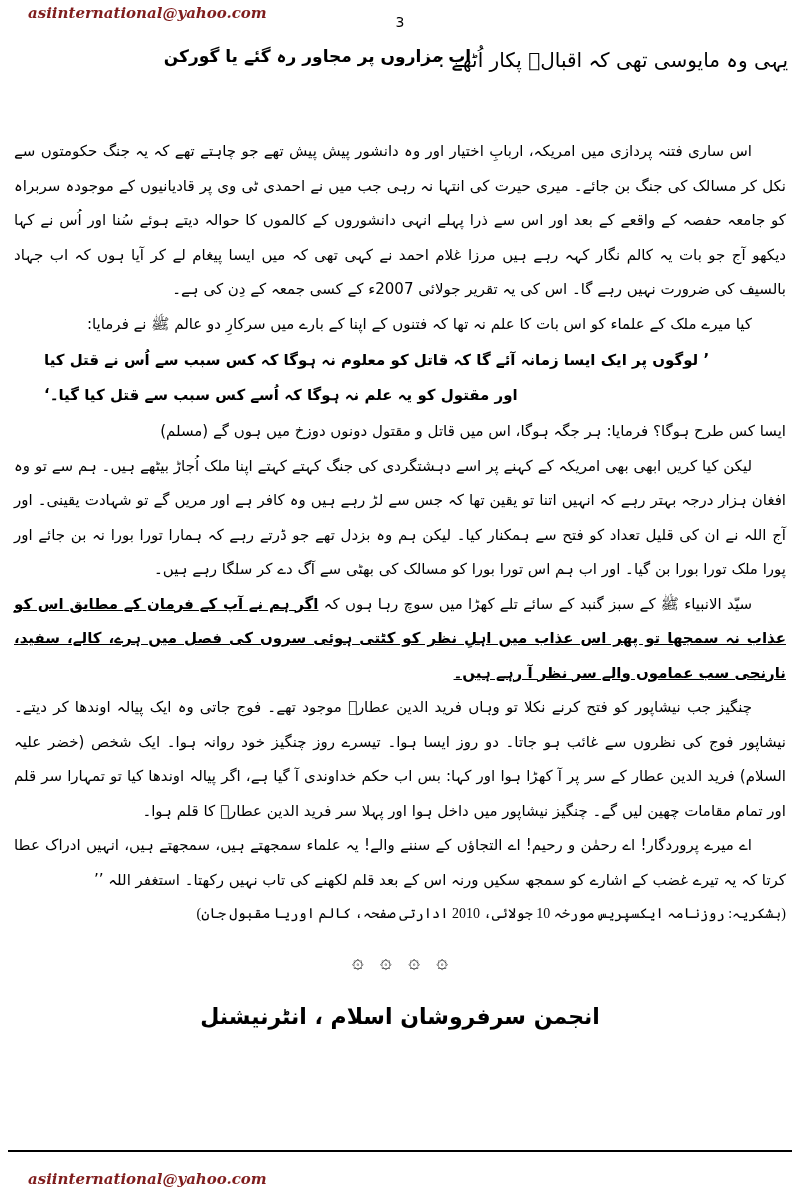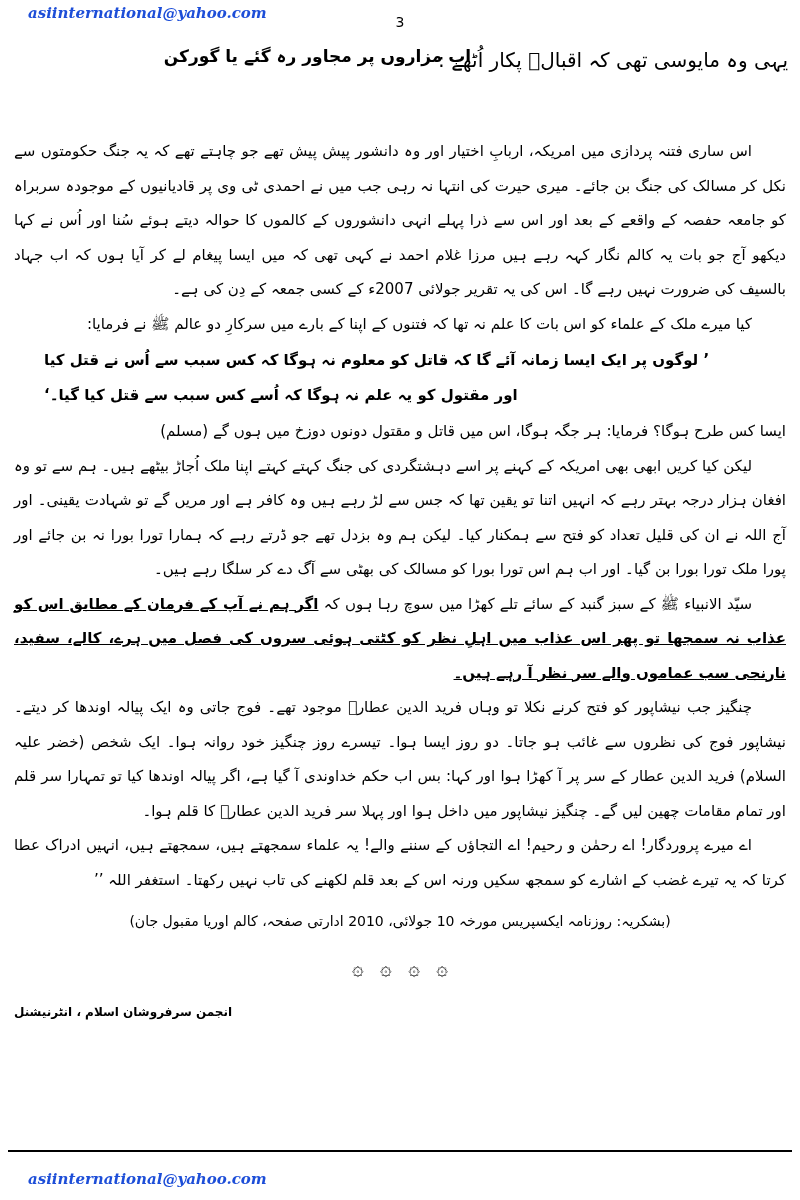--- a/index.html
+++ b/index.html
@@ -12,21 +12,21 @@
     background: #ffffff;
     color: #000000;
     font-family: "DejaVu Sans", sans-serif;
     overflow: hidden;
   }
   .link-text {
     font-family: "DejaVu Serif", serif;
     font-style: italic;
     font-weight: bold;
     font-size: 15px;
-    color: #1d4ed8;
+    color: #7f1d1d;
   }
   .top-email { position: absolute; top: 4px; left: 28px; }
   .page-number {
     position: absolute; top: 14px; left: 0; right: 0;
     text-align: center; font-size: 14px;
   }
   .header-block { position: relative; margin-top: 36px; height: 92px; direction: rtl; }
   .intro-line {
     position: absolute; right: 12px; top: 12px;
     font-size: 20px;
@@ -43,24 +43,24 @@
     text-align: justify;
   }
   .body-text p { text-indent: 34px; margin: 0; }
   .body-text p.no-indent { text-indent: 0; }
   .quote-block {
     text-align: left; font-weight: bold;
     margin: 2px 30px;
     text-indent: 0;
   }
   .emphasis { font-weight: bold; text-decoration: underline; }
-  .citation { text-align: center; font-size: 14px; margin-top: 8px; text-indent: 0; }
+  .citation { text-align: right; font-size: 14px; margin-top: 1px; text-indent: 0; font-family: Liberation Serif, serif; }
   .ornament-row { text-align: center; font-size: 20px; margin-top: 8px; }
   .ornament-row .orn { display: inline-block; margin: 0 5px; }
-  .org-name { text-align: left; font-weight: bold; font-size: 12px; margin-top: 8px; }
+  .org-name { text-align: center; font-weight: bold; font-size: 22px; margin-top: 8px; }
   .footer-rule {
     position: absolute; left: 8px; right: 8px; bottom: 48px;
     border-top: 2px solid #000;
   }
   .footer-row {
     position: absolute; left: 28px; right: 14px; bottom: 12px;
     display: flex; justify-content: space-between; align-items: baseline;
   }
 </style>
 </head>

